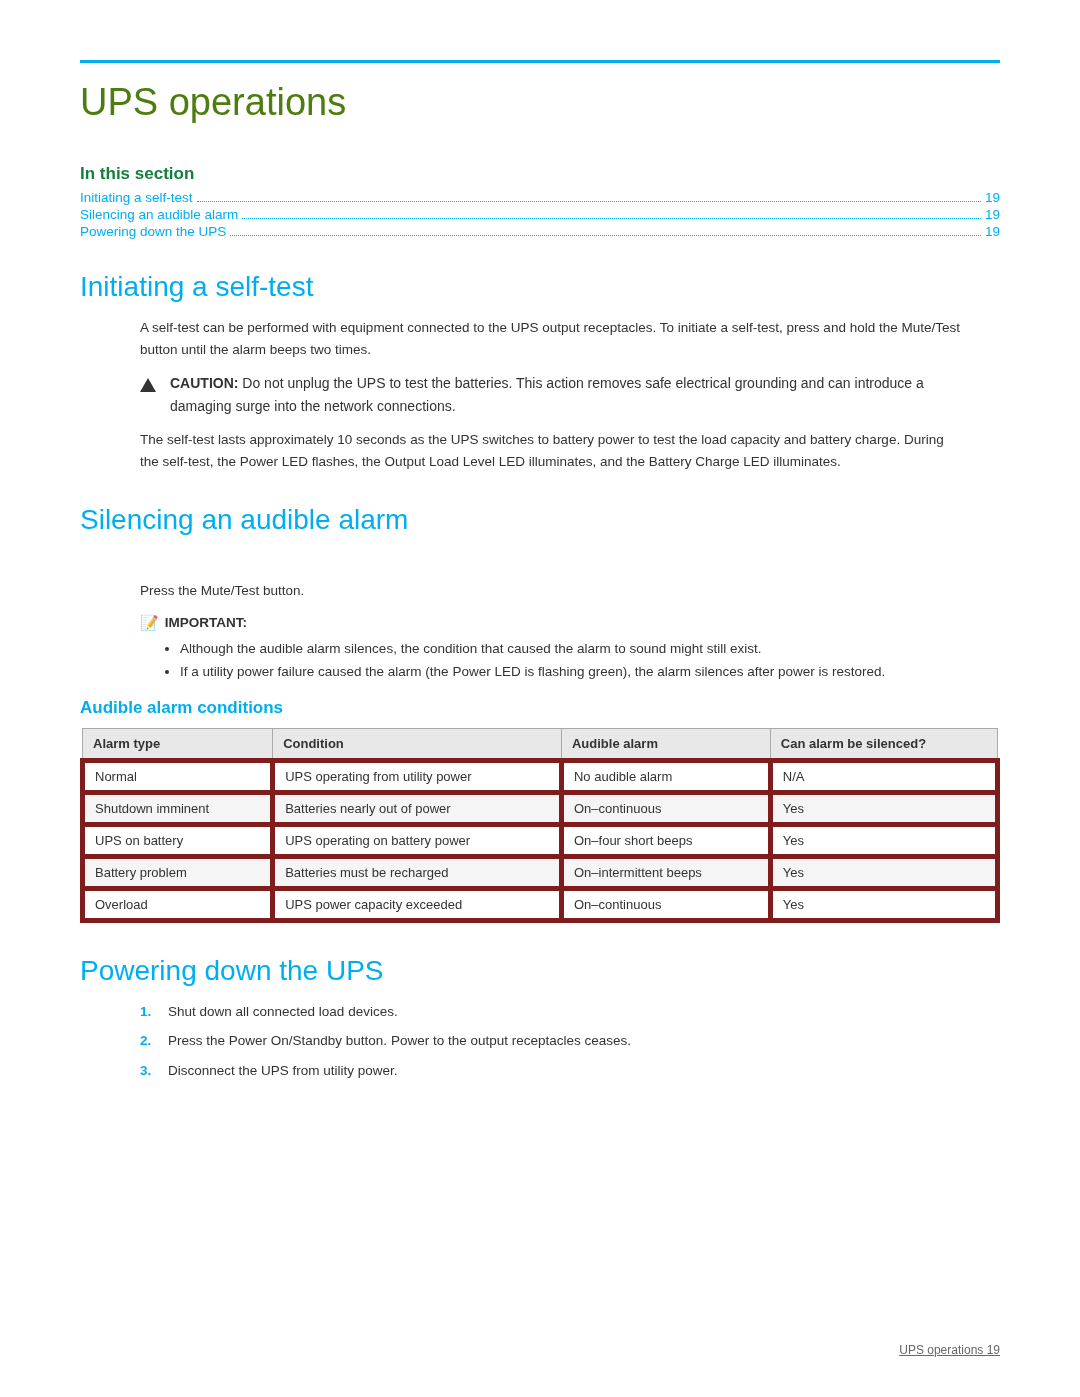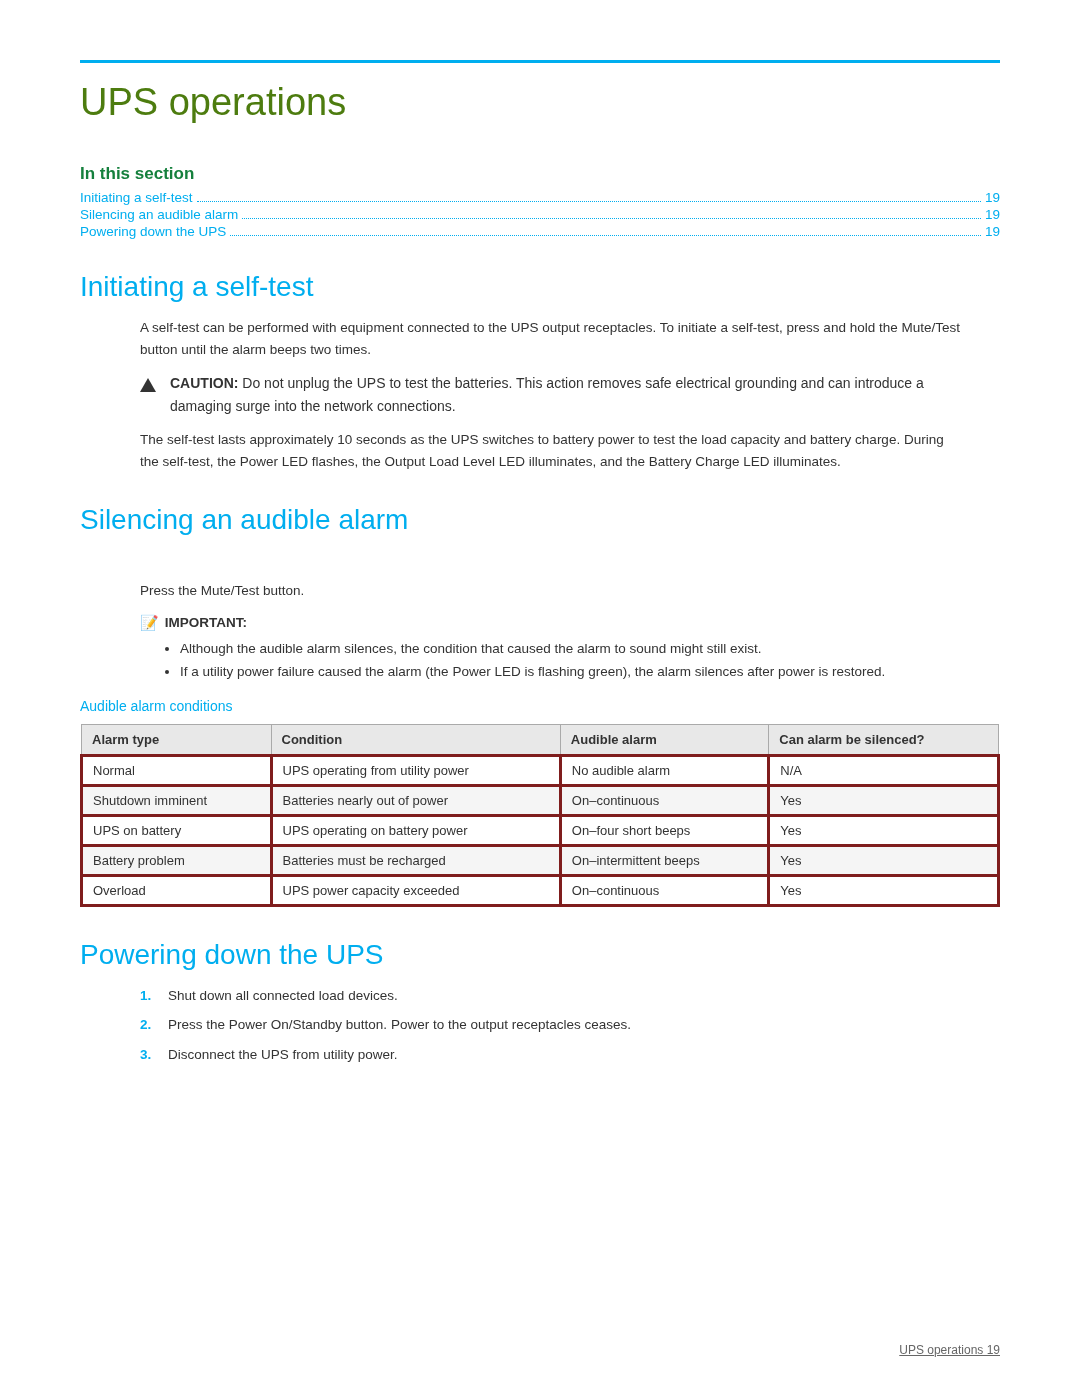--- a/index.html
+++ b/index.html
@@ -28,22 +28,22 @@
     }
 
     h2.section-heading {
       font-size: 28px;
       font-weight: normal;
       color: #00aeef;
       margin-bottom: 14px;
     }
 
     h3.subsection-heading {
-      font-size: 14px;
-      font-weight: normal;
+      font-size: 17px;
+      font-weight: bold;
       color: #00aeef;
       margin-bottom: 10px;
     }
 
     .in-this-section {
       margin-bottom: 36px;
     }
 
     .in-this-section h3 {
       font-size: 17px;
@@ -151,21 +151,21 @@
     .alarm-table th {
       background: #e8e8e8;
       border: 1px solid #aaa;
       padding: 7px 10px;
       font-weight: bold;
       text-align: left;
       vertical-align: top;
     }
 
     .alarm-table td {
-      border: 3px solid #7f1d1d;
+      border: 5px solid #7f1d1d;
       padding: 6px 10px;
       vertical-align: top;
     }
 
     .alarm-table tr:nth-child(odd) td {
       background: #fff;
     }
 
     .alarm-table tr:nth-child(even) td {
       background: #f5f5f5;

